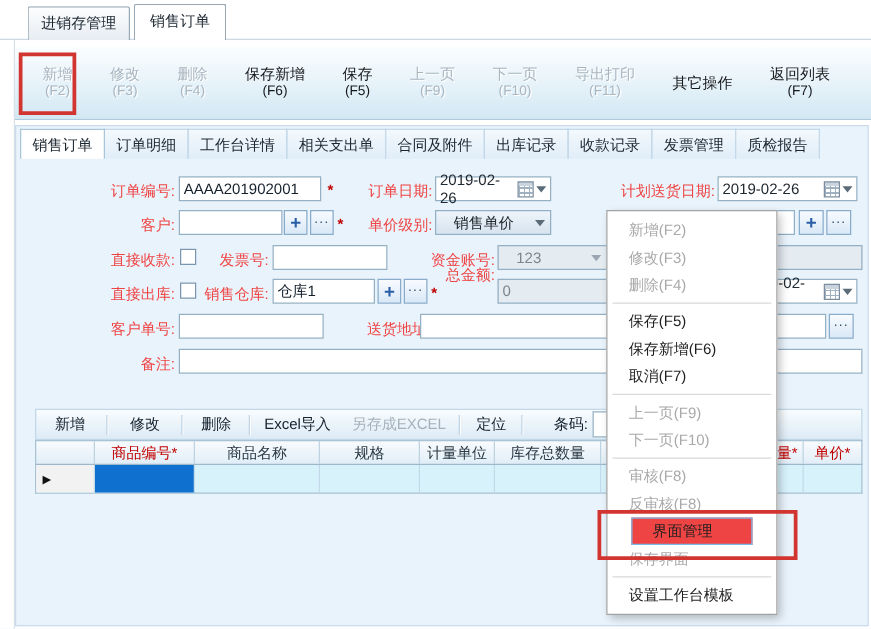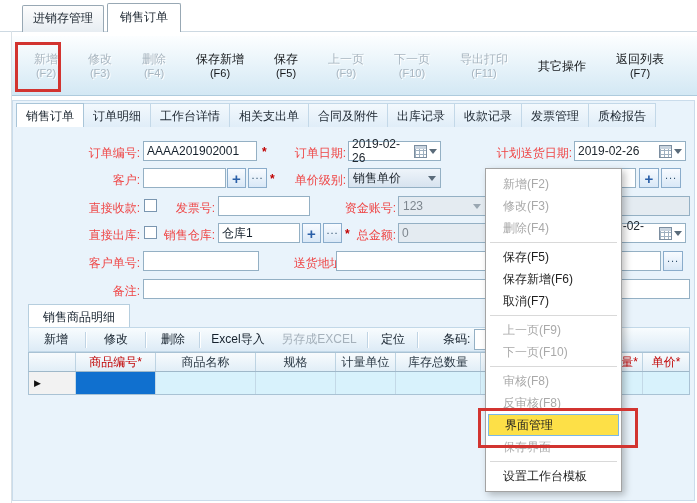--- a/index.html
+++ b/index.html
@@ -51,21 +51,21 @@
            display:flex;align-items:center;padding:0 3px;gap:2px;z-index:2;}
   .datefld .val{flex:1;}
   .cal{display:inline-block;width:13px;height:13px;box-sizing:border-box;border:1px solid #7c8ea0;background:
        linear-gradient(#c9d4df 0 3px, rgba(0,0,0,0) 3px),
        repeating-linear-gradient(90deg,#9fb0c0 0 1px, rgba(0,0,0,0) 1px 4px),
        repeating-linear-gradient(#9fb0c0 0 1px, rgba(0,0,0,0) 1px 4px);background-color:#fff;}
   .dn{width:0;height:0;border-left:4px solid transparent;border-right:4px solid transparent;
       border-top:5px solid #5a6b7a;display:inline-block;}
   .combo{position:absolute;height:20px;border:1px solid #94b0c4;box-sizing:border-box;
          background:linear-gradient(#eef4fa,#d7e3ef);display:flex;align-items:center;padding:0 4px;z-index:2;}
-  .combo .val{flex:1;}
+  .combo .val{flex:1;margin-left:10px;}
   .cb{position:absolute;width:13px;height:13px;background:#fff;border:1px solid #7a96b0;box-sizing:border-box;z-index:2;}
 
   
   .dtab{position:absolute;left:28px;top:304px;height:23px;padding:4px 14px 0;background:#ffffff;
         border:1px solid #b6cede;border-bottom:none;box-sizing:border-box;z-index:2;color:#14202c;}
   .dbar{position:absolute;left:28px;top:327px;width:662px;height:25px;box-sizing:border-box;
         background:linear-gradient(#f8fcfe,#ddebf6);border:1px solid #c2d8e8;display:flex;align-items:center;z-index:2;}
   .dbtn{text-align:center;cursor:pointer;color:#14202c;white-space:nowrap;}
   .dbtn.disabled{color:#a5b1bb;cursor:default;}
   .vsep{width:1px;height:16px;background:#c0d4e4;border-right:1px solid #ffffff;margin:0 2px;}
@@ -81,21 +81,21 @@
   .grow{display:flex;height:23px;border:1px solid #a9c2d4;border-top:none;box-sizing:border-box;background:#d8f2fc;}
   .gc{box-sizing:border-box;border-right:1px solid #c3d9e7;}
   .gc.sel{background:#1070cf;}
   .gc.marker{background:#f2f2f2;display:flex;align-items:center;padding-left:5px;color:#111;font-size:9px;}
 
   
   .menu{position:absolute;left:485px;top:168px;width:137px;background:#ffffff;border:1px solid #a3a3a3;
         box-shadow:3px 3px 7px rgba(0,0,0,0.25);padding:4px 1px;z-index:50;box-sizing:border-box;}
   .mi{height:22px;line-height:22px;padding-left:16px;color:#1f1f1f;cursor:pointer;white-space:nowrap;}
   .mi.disabled{color:#a9a9a9;cursor:default;}
-  .mi.hl{background:#fde047;border:1px solid #7ab8e8;box-sizing:border-box;margin:0 1px;line-height:20px;}
+  .mi.hl{background:#ef4444;border:1px solid #7ab8e8;box-sizing:border-box;margin:0 18px;line-height:20px;}
   .msep{height:1px;background:#d9d9d9;margin:3px 3px;}
 
   .redbox{position:absolute;border:3px solid #d23430;z-index:60;pointer-events:none;}
 </style>
 </head>
 <body>
 
 <div id="app">
 
   <div class="tabline"></div>
@@ -214,40 +214,39 @@
   <div class="cb" style="left:144px;top:226px;"></div>
   <div class="lbl" style="left:158px;top:227px;width:57px;">销售仓库:</div>
   <input class="inp" style="left: 218px; top: 223px; width: 82px;" value="仓库1">
   <div class="sqbtn" style="left:302px;top:223px;">
       <span class="plus">+</span>
     </div>
   <div class="sqbtn" style="left:323px;top:223px;">
       <span class="dots">...</span>
     </div>
   <div class="star" style="left:345px;top:227px;">*</div>
-  <div class="lbl" style="left:352px;top:227px;width:44px;">总金额:</div>
+  <div class="lbl" style="left:352px;top:212px;width:44px;">总金额:</div>
   <input class="inp gray" style="left: 398px; top: 223px; width: 162px;" value="0">
   <div class="datefld" style="left:562px;top:223px;width:124px;">
     <span class="val" style="padding-left:30px;">2019-02-26</span>
     <span class="cal"></span>
     <span class="dn"></span>
   </div>
 
   <div class="lbl" style="left:40px;top:255px;width:100px;">客户单号:</div>
   <input class="inp" style="left: 143px; top: 251px; width: 116px;">
   <div class="lbl" style="left:288px;top:255px;width:57px;text-align:right;">送货地址:</div>
   <input class="inp" style="left: 336px; top: 251px; width: 325px;">
   <div class="sqbtn" style="left:663px;top:251px;width:20px;">
       <span class="dots">...</span>
     </div>
 
   <div class="lbl" style="left:40px;top:283px;width:100px;">备注:</div>
   <input class="inp" style="left: 143px; top: 279px; width: 547px;">
 
-  <div class="dtab">销售商品明细</div>
 
   <div class="dbar">
     <div class="dbtn" style="width:54px;">新增</div>
     <div class="vsep"></div>
     <div class="dbtn" style="width:54px;">修改</div>
     <div class="vsep"></div>
     <div class="dbtn" style="width:48px;">删除</div>
     <div class="vsep"></div>
     <div class="dbtn" style="width:70px;">Excel导入</div>
     <div class="dbtn disabled" style="width:92px;">另存成EXCEL</div>

